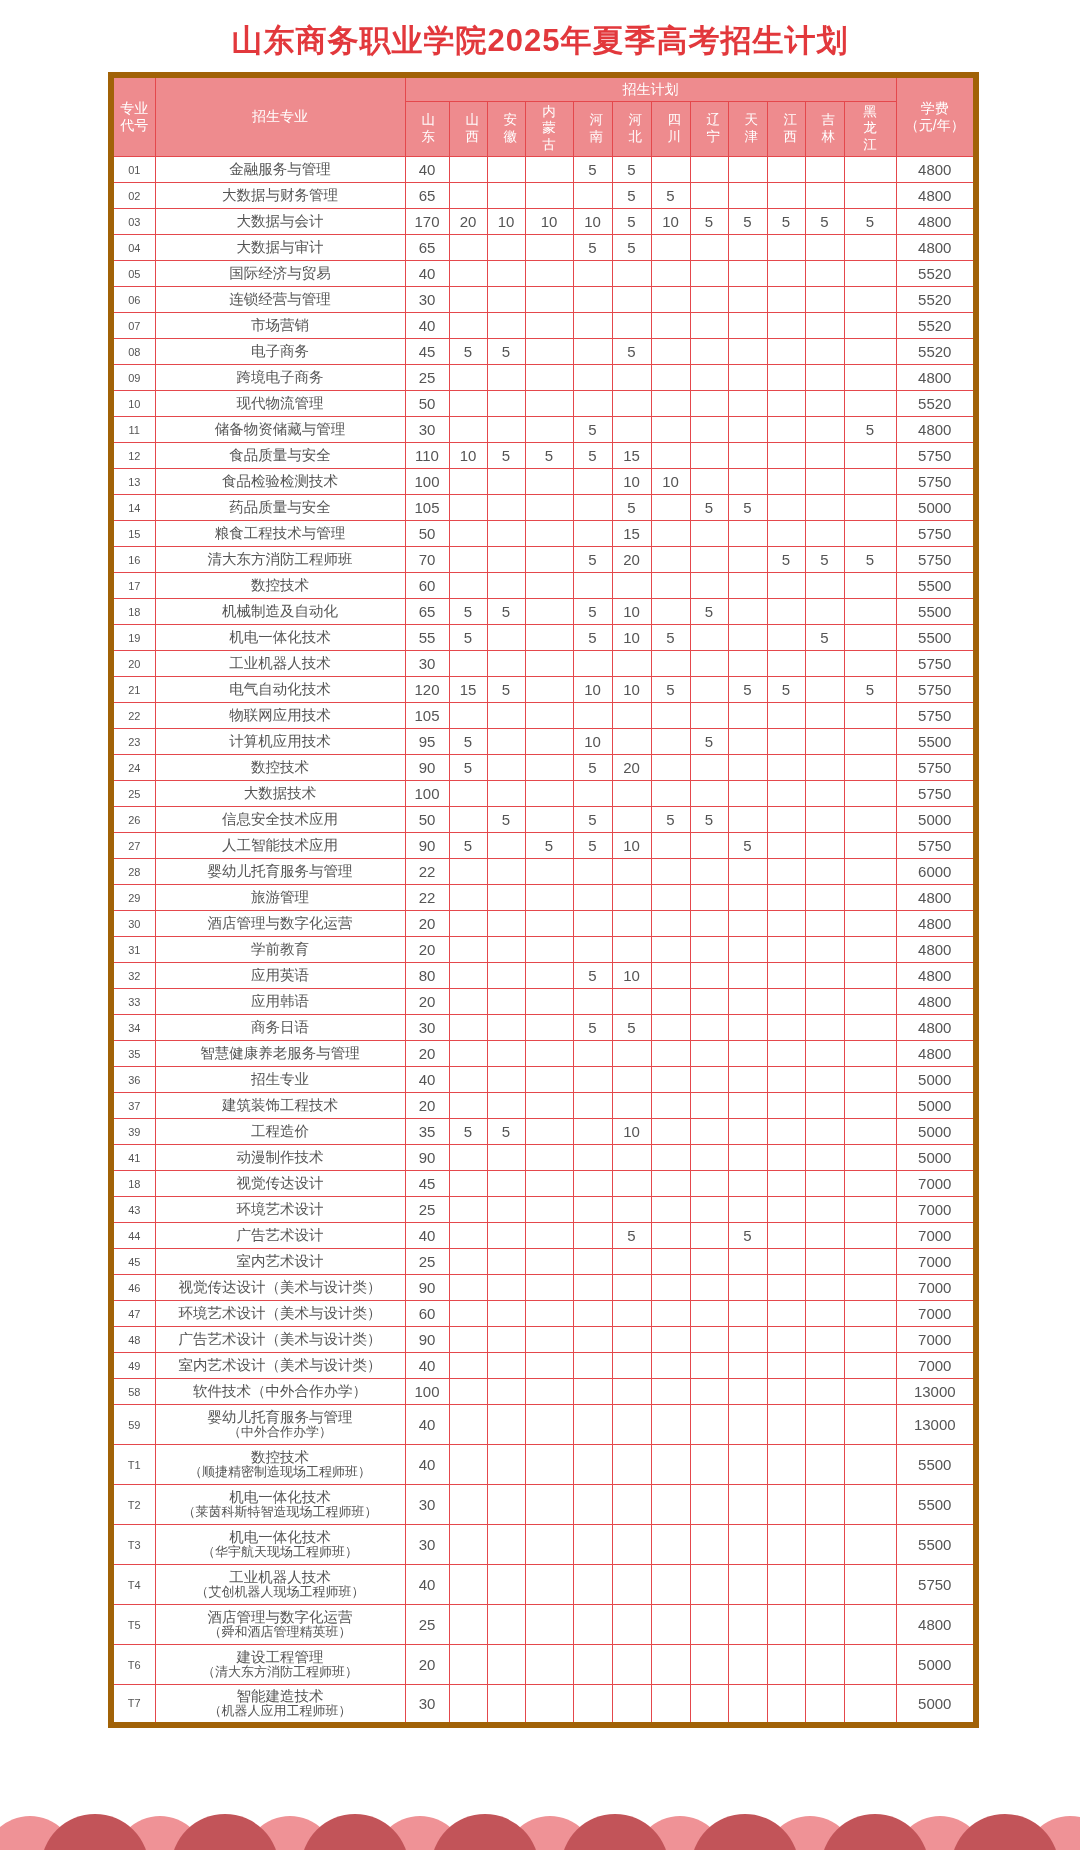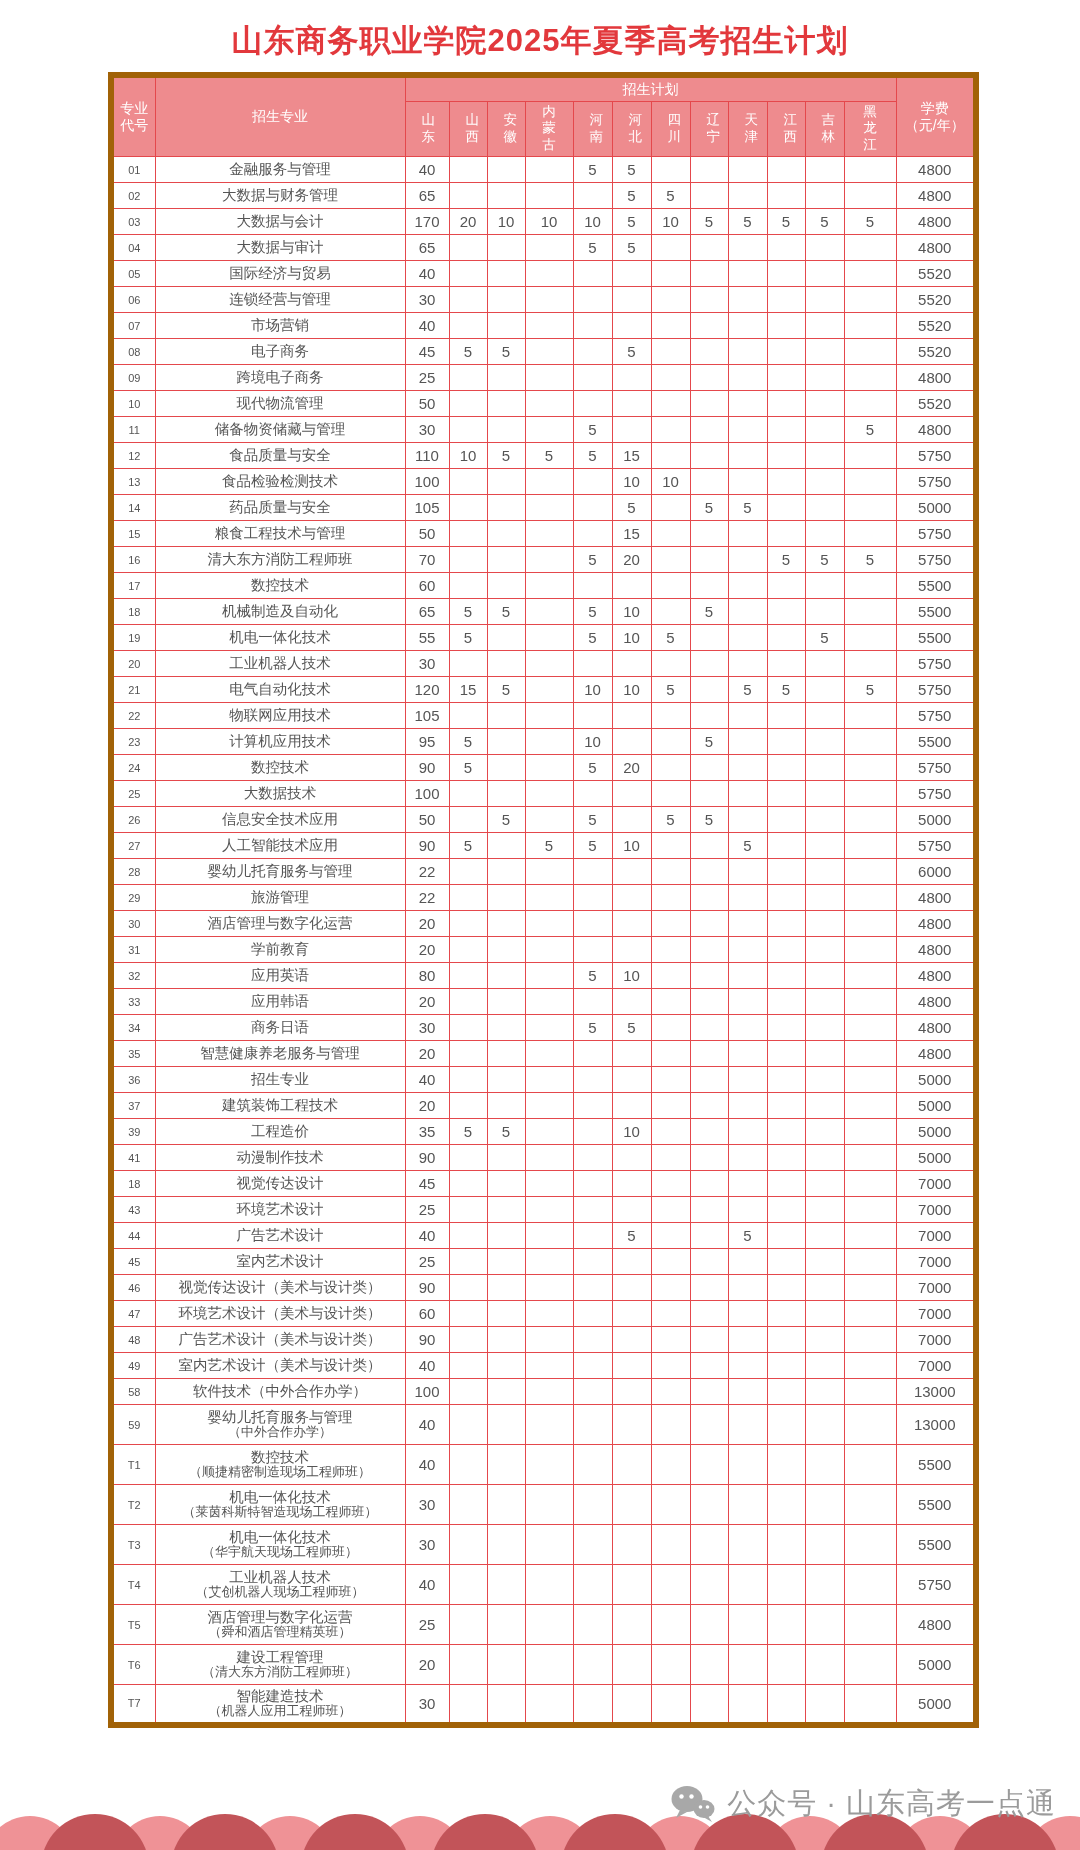--- a/index.html
+++ b/index.html
@@ -1149,37 +1149,20 @@
           <td class="num"></td>
           <td class="num"></td>
           <td class="num"></td>
           <td class="num"></td>
           <td class="num"></td>
           <td class="num">5000</td>
         </tr>
       </tbody>
   </table>
 
-  <div class="footer">
-    <svg width="46" height="38" viewBox="0 0 46 38" aria-hidden="true">
-      <g fill="#a8a8a8">
-        <ellipse cx="16" cy="14" rx="15.5" ry="13"></ellipse>
-        <path d="M9 25 L5 33 L16 27 Z"></path>
-        <ellipse cx="33" cy="24" rx="10.5" ry="9"></ellipse>
-        <path d="M37 31 L41 37 L33 32.5 Z"></path>
-      </g>
-      <g fill="#ffffff">
-        <circle cx="10.5" cy="11.5" r="2.2"></circle>
-        <circle cx="20.5" cy="11.5" r="2.2"></circle>
-        <circle cx="29.5" cy="22" r="1.8"></circle>
-        <circle cx="36.5" cy="22" r="1.8"></circle>
-      </g>
-    </svg>
-    <span>公众号 · 山东高考一点通</span>
-  </div>
 
   <svg class="waves" viewBox="0 0 1080 64" preserveAspectRatio="none">
       <circle cx="30" cy="76" r="46" fill="#ef9296"></circle>
       <circle cx="160" cy="76" r="46" fill="#ef9296"></circle>
       <circle cx="290" cy="76" r="46" fill="#ef9296"></circle>
       <circle cx="420" cy="76" r="46" fill="#ef9296"></circle>
       <circle cx="550" cy="76" r="46" fill="#ef9296"></circle>
       <circle cx="680" cy="76" r="46" fill="#ef9296"></circle>
       <circle cx="810" cy="76" r="46" fill="#ef9296"></circle>
       <circle cx="940" cy="76" r="46" fill="#ef9296"></circle>

